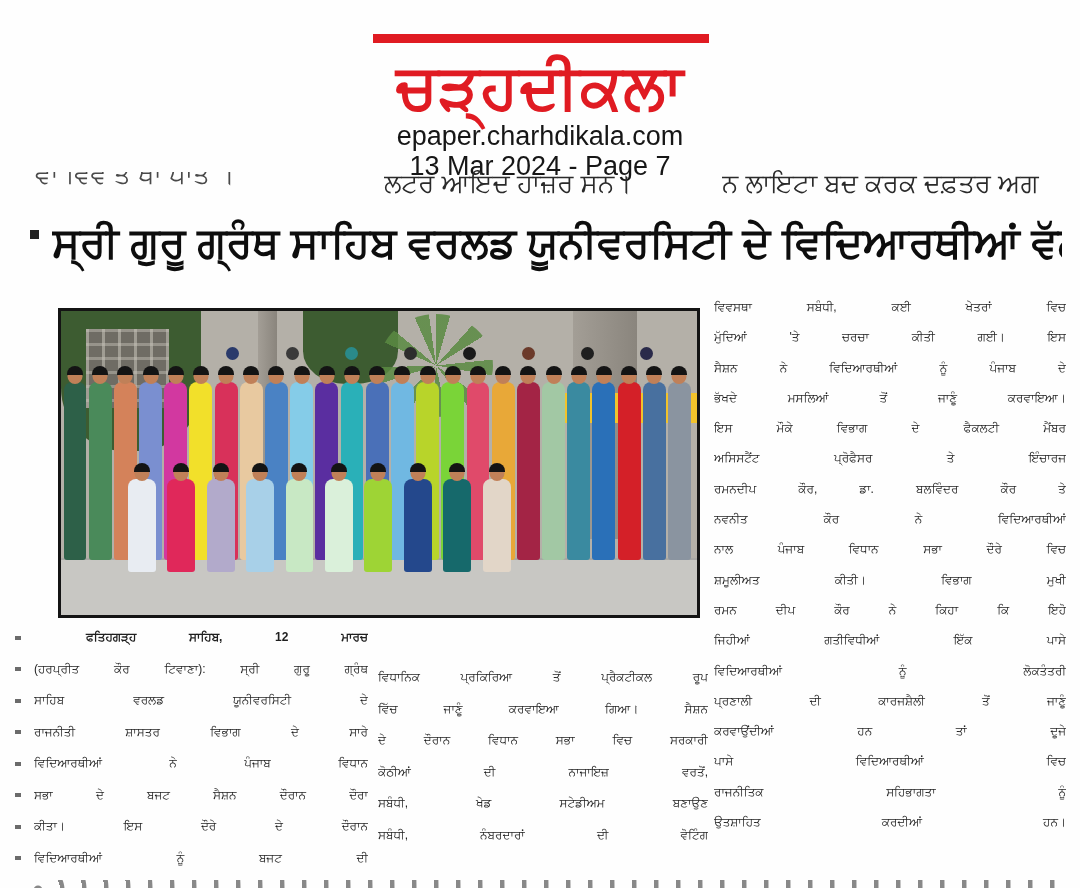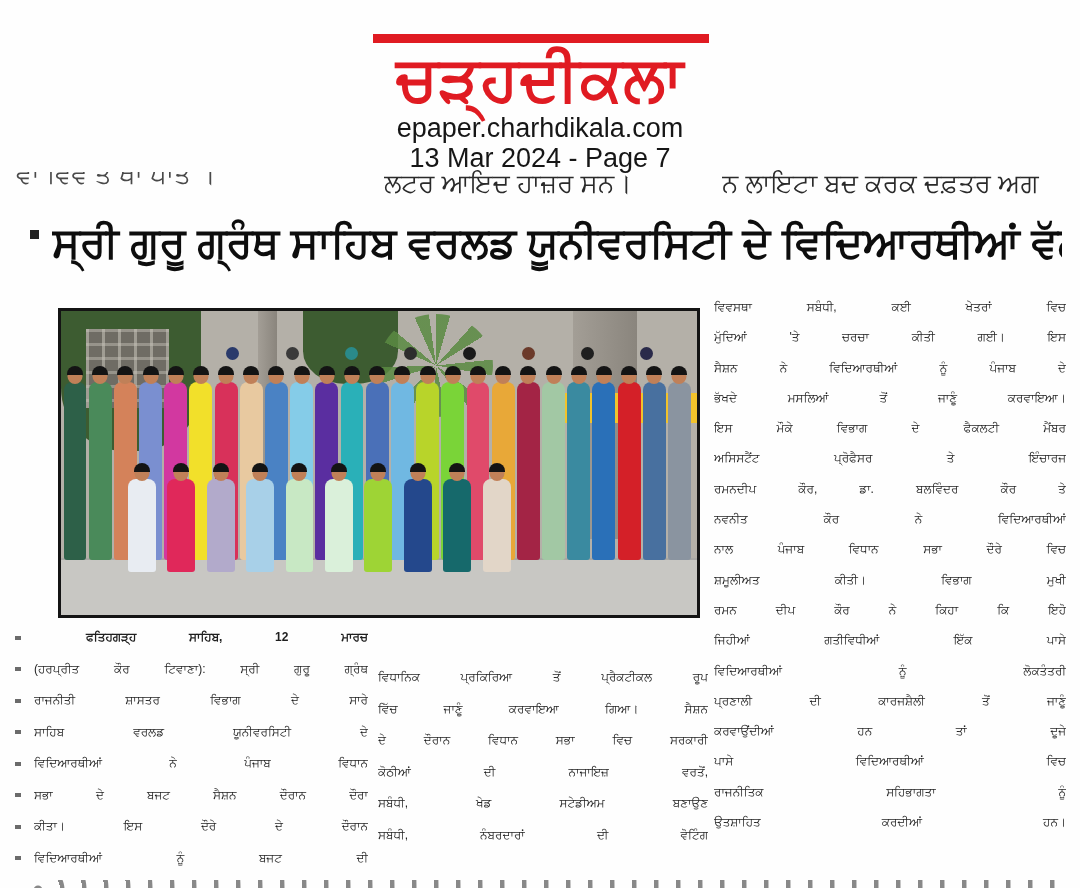--- a/index.html
+++ b/index.html
@@ -7,31 +7,31 @@
     width:1080px;height:888px;position:relative;overflow:hidden;
     background:#fefefe;color:#1b1b1b;
     font-family:"Liberation Sans","DejaVu Sans",sans-serif;
   }
   .abs{position:absolute;}
 
   
   #masthead{left:0;top:22px;width:1080px;text-align:center;}
   #logo-bar{position:absolute;left:373px;top:12px;width:336px;height:9px;background:#e01b22;}
   #logo-text{
-    position:relative;display:inline-block;margin-top:24px;
+    position:relative;display:inline-block;margin-top:32px;
     font-size:62px;line-height:1.05;font-weight:bold;color:#e01b22;
     letter-spacing:1px;
   }
   #site-url{margin-top:2px;font-size:27px;line-height:30px;color:#161616;}
   #date-line{font-size:27px;line-height:30px;color:#161616;}
 
   
   .frag{overflow:hidden;height:30px;font-size:26px;color:#2a2a2a;white-space:nowrap;}
   .frag span{display:inline-block;}
-  #frag-left{left:16px;top:172px;width:330px;}
+  #frag-left{left:35px;top:172px;width:330px;}
   #frag-left span{transform:translateY(-13px);opacity:.85;}
   #frag-mid{left:384px;top:168px;width:330px;height:34px;}
   #frag-right{left:722px;top:168px;width:340px;height:34px;}
 
   
   #headline-bullet{left:30px;top:230px;width:9px;height:9px;background:#222;}
   #headline{
     left:52px;top:214px;width:1010px;height:60px;overflow:hidden;
     font-size:42px;line-height:58px;font-weight:bold;color:#0d0d0d;
     white-space:nowrap;text-align:justify;text-align-last:justify;
@@ -282,22 +282,22 @@
         <div class="phair" style="background: rgb(20, 20, 20);"></div>
         <div class="phead" style="background: rgb(192, 128, 88);"></div>
         <div class="pbody" style="background: rgb(226, 214, 200);"></div>
       </div>
     </div>
 </div>
 
 <div class="abs col lh-lm" id="col-left">
     <div class="tl indent">ਫਤਿਹਗੜ੍ਹ ਸਾਹਿਬ, 12 ਮਾਰਚ</div>
     <div class="tl">(ਹਰਪ੍ਰੀਤ ਕੌਰ ਟਿਵਾਣਾ): ਸ੍ਰੀ ਗੁਰੂ ਗ੍ਰੰਥ</div>
+    <div class="tl">ਸਾਹਿਬ ਵਰਲਡ ਯੂਨੀਵਰਸਿਟੀ ਦੇ</div>
     <div class="tl">ਰਾਜਨੀਤੀ ਸ਼ਾਸਤਰ ਵਿਭਾਗ ਦੇ ਸਾਰੇ</div>
-    <div class="tl">ਸਾਹਿਬ ਵਰਲਡ ਯੂਨੀਵਰਸਿਟੀ ਦੇ</div>
     <div class="tl">ਵਿਦਿਆਰਥੀਆਂ ਨੇ ਪੰਜਾਬ ਵਿਧਾਨ</div>
     <div class="tl">ਸਭਾ ਦੇ ਬਜਟ ਸੈਸ਼ਨ ਦੌਰਾਨ ਦੌਰਾ</div>
     <div class="tl">ਕੀਤਾ। ਇਸ ਦੌਰੇ ਦੇ ਦੌਰਾਨ</div>
     <div class="tl">ਵਿਦਿਆਰਥੀਆਂ ਨੂੰ ਬਜਟ ਦੀ</div>
   </div>
 <div class="abs col lh-lm" id="col-mid">
     <div class="tl">ਵਿਧਾਨਿਕ ਪ੍ਰਕਿਰਿਆ ਤੋਂ ਪ੍ਰੈਕਟੀਕਲ ਰੂਪ</div>
     <div class="tl">ਵਿੱਚ ਜਾਣੂੰ ਕਰਵਾਇਆ ਗਿਆ। ਸੈਸ਼ਨ</div>
     <div class="tl">ਦੇ ਦੌਰਾਨ ਵਿਧਾਨ ਸਭਾ ਵਿਚ ਸਰਕਾਰੀ</div>
     <div class="tl">ਕੋਠੀਆਂ ਦੀ ਨਾਜਾਇਜ਼ ਵਰਤੋਂ,</div>

